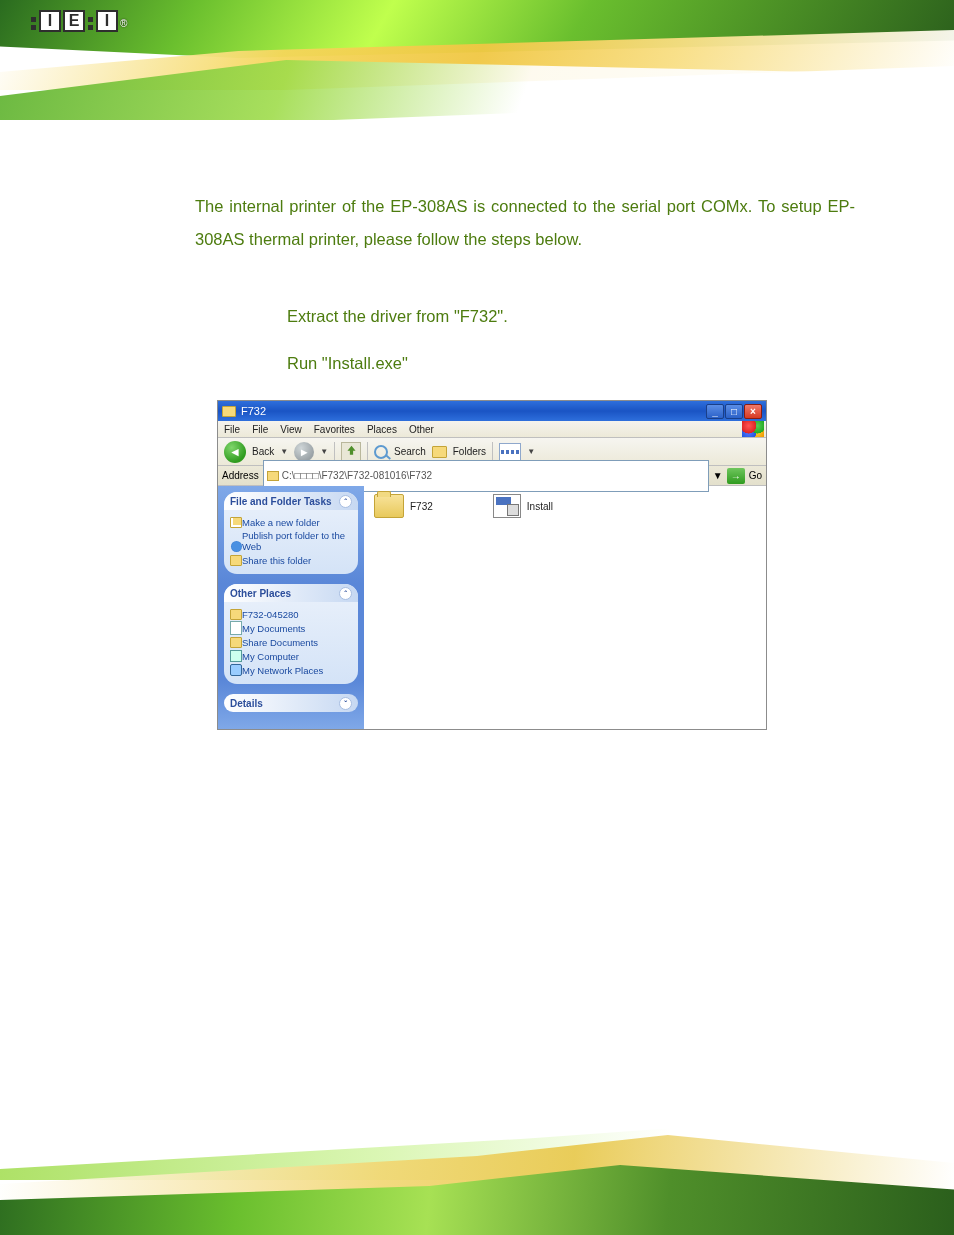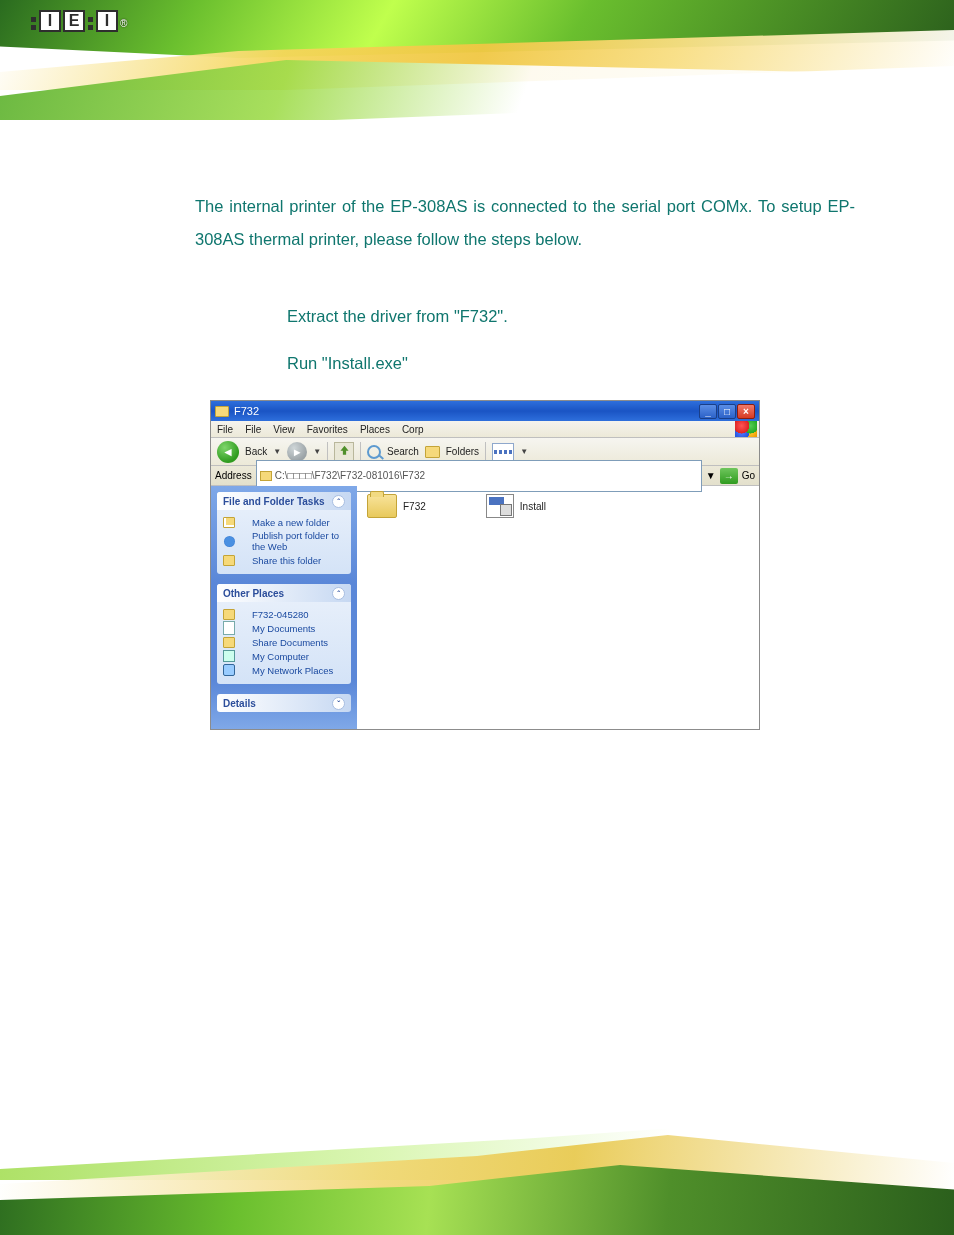--- a/index.html
+++ b/index.html
@@ -17,27 +17,27 @@
   .logo .reg { font-size:10px; color:#fff; margin:0 3px 3px 0; text-shadow:0 0 2px #000; }
   .tagline { position:absolute; top:44px; left:100px; font-family:Georgia,'Times New Roman',serif; font-style:italic; font-weight:bold; font-size:23px; letter-spacing:1px; color:#333; text-shadow:0 1px 0 #fff, 1px 2px 2px rgba(0,0,0,.4); }
 
   
   .ftr { position:absolute; bottom:0; left:0; right:0; height:150px; overflow:hidden; }
   .ftr .f1 { position:absolute; bottom:0; left:0; right:0; height:70px; background:linear-gradient(95deg,#2e6e20 0%,#6abf2e 25%,#a7e154 45%,#4f8f2a 70%,#2b5f1c 100%); clip-path:polygon(0 50%,45% 30%,65% 0,100% 35%,100% 100%,0 100%); }
   .ftr .f2 { position:absolute; bottom:30px; left:0; right:0; height:70px; background:linear-gradient(95deg,#fff 0%,#f2d672 40%,#e8c74a 60%,#fff 100%); opacity:.9; clip-path:polygon(0 70%,50% 30%,70% 0,100% 40%,100% 100%,0 100%); }
   .ftr .f3 { position:absolute; bottom:55px; left:0; right:0; height:55px; background:linear-gradient(95deg,#9fdc4b 0%,#d4f5a7 40%,#fff 70%); opacity:.85; clip-path:polygon(0 80%,55% 25%,75% 0,100% 45%,100% 100%,0 100%); }
 
   
-  .doc { position:absolute; top:190px; left:195px; width:660px; font-size:16.5px; color:#0f766e; line-height:2.0; }
+  .doc { position:absolute; top:190px; left:195px; width:660px; font-size:16.5px; color:#4d7c0f; line-height:2.0; }
   .doc p.intro { text-align:justify; margin-bottom:44px; }
   .steps { margin-left:92px; margin-bottom:18px; }
   .steps p { margin-bottom:14px; }
 
   
-  .shot { position:absolute; top:400px; left:210px; width:550px; height:330px; background:#fff; border:1px solid #8c8c8c; font-size:10px; }
+  .shot { position:absolute; top:400px; left:217px; width:550px; height:330px; background:#fff; border:1px solid #8c8c8c; font-size:10px; }
   .titlebar { height:20px; background:linear-gradient(#2e6fdc,#1a54c4,#2e6fdc); display:flex; align-items:center; padding:0 4px; color:#fff; font-size:11px; }
   .titlebar .ticon { width:14px; height:11px; background:#f6d97a; border:1px solid #c4a437; margin-right:5px; border-radius:1px; }
   .titlebar .spacer { flex:1; }
   .winbtns { display:flex; gap:1px; }
   .winbtns span { width:18px; height:15px; background:linear-gradient(#5b8ee6,#2b61c8); border:1px solid #1a3f88; border-radius:2px; display:inline-flex; align-items:center; justify-content:center; color:#fff; font-size:10px; font-weight:bold; }
   .winbtns .close { background:linear-gradient(#f07a6b,#d63a23); border-color:#8a1c10; }
   .menubar { height:17px; background:linear-gradient(#f4f3ee,#ece9d8); display:flex; align-items:center; gap:12px; padding:0 6px; font-size:10px; color:#222; border-bottom:1px solid #bfbfbf; position:relative; }
   .menubar .xp { position:absolute; right:2px; top:0; width:22px; height:16px; background:radial-gradient(circle at 30% 30%,#f55,#d22 40%,transparent 41%),radial-gradient(circle at 70% 30%,#5c5,#2a2 40%,transparent 41%),radial-gradient(circle at 30% 70%,#57f,#25d 40%,transparent 41%),radial-gradient(circle at 70% 70%,#fc3,#e90 40%,transparent 41%); }
   .toolbar { height:28px; background:linear-gradient(#f6f5f0,#ece9d8); display:flex; align-items:center; gap:6px; padding:0 6px; border-bottom:1px solid #bfbfbf; font-size:10px; color:#222; }
   .toolbar .back { width:22px; height:22px; border-radius:50%; background:radial-gradient(circle at 35% 30%,#7fd66b,#2f9b1f 70%); display:inline-flex; align-items:center; justify-content:center; color:#fff; font-size:12px; }
@@ -50,25 +50,25 @@
   .toolbar .mag:after { content:''; position:absolute; width:6px; height:2px; background:#5d9ad0; transform:rotate(40deg); right:-5px; bottom:-1px; }
   .toolbar .fld { width:15px; height:12px; background:#f6d97a; border:1px solid #c4a437; border-radius:1px; }
   .toolbar .view { width:22px; height:18px; border:1px solid #8fa8cc; background:#fff; display:inline-flex; align-items:center; justify-content:center; }
   .toolbar .view i { width:4px; height:4px; background:#4a72c0; margin:1px; }
   .addr { height:20px; background:linear-gradient(#ece9d8,#e3e0cc); display:flex; align-items:center; gap:4px; padding:0 4px; border-bottom:1px solid #bfbfbf; font-size:10px; }
   .addr .field { flex:1; height:32px; background:#fff; border:1px solid #7f9db9; display:flex; align-items:center; padding:0 3px; gap:3px; color:#555; }
   .addr .field .fic { width:12px; height:10px; background:#f6d97a; border:1px solid #c4a437; }
   .addr .go { width:18px; height:16px; background:linear-gradient(#6fc65d,#2f9b1f); border-radius:2px; display:inline-flex; align-items:center; justify-content:center; color:#fff; font-size:10px; }
   .explorer-body { display:flex; height:243px; background:#fff; }
   .sidepane { width:146px; background:linear-gradient(#7fa8e8,#5a87d8 40%,#5a87d8 80%,#7fa8e8); padding:6px; display:flex; flex-direction:column; gap:10px; }
-  .panel { background:linear-gradient(#eaf1fb,#d4e3f7); border-radius:3px; overflow:hidden; }
+  .panel { background:linear-gradient(#eaf1fb,#d4e3f7); border-radius:13px; overflow:hidden; }
   .phdr { background:linear-gradient(90deg,#fff,#c6d8f2); height:18px; display:flex; align-items:center; padding:0 6px; font-size:10px; font-weight:bold; color:#2c4e9b; justify-content:space-between; }
   .phdr .chev { width:13px; height:13px; border:1px solid #a7bde0; border-radius:50%; background:#fff; display:inline-flex; align-items:center; justify-content:center; font-size:8px; color:#2c4e9b; }
   .pbody { padding:4px 6px 6px; font-size:9.5px; color:#1b4aa0; }
-  .pbody .row { display:flex; align-items:center; gap:17px; margin:2px 0; }
+  .pbody .row { display:flex; align-items:flex-end; gap:0; margin:2px 0; }
   .pbody .row span.ic { width:12px; height:12px; flex:0 0 12px; display:inline-flex; align-items:center; justify-content:center; }
   .ic.folder::before { content:''; width:12px; height:9px; background:#f6d97a; border:1px solid #c4a437; display:block; border-radius:1px; }
   .ic.docs::before { content:''; width:10px; height:12px; background:#fff; border:1px solid #7aa; display:block; }
   .ic.pc::before { content:''; width:12px; height:10px; background:#cfe; border:1px solid #599; display:block; }
   .ic.net::before { content:''; width:12px; height:10px; background:#9cf; border:1px solid #369; display:block; border-radius:2px; }
   .ic.new::before { content:''; width:12px; height:9px; background:#f6d97a; border:1px solid #c4a437; display:block; border-radius:1px; box-shadow:inset 2px -2px 0 #fff; }
   .ic.pub::before { content:''; width:11px; height:11px; background:radial-gradient(circle,#4a90e2 55%,#2560b8); border-radius:50%; display:block; }
   .ic.share::before { content:''; width:12px; height:9px; background:#f6d97a; border:1px solid #c4a437; display:block; border-radius:1px; }
   .files { flex:1; padding:8px 10px; display:flex; align-items:flex-start; gap:60px; }
   .fileitem { display:flex; align-items:center; gap:6px; font-size:10px; color:#222; }
@@ -119,21 +119,21 @@
       <span>□</span>
       <span class="close">×</span>
     </span>
   </div>
   <div class="menubar">
     <span>File</span>
     <span>File</span>
     <span>View</span>
     <span>Favorites</span>
     <span>Places</span>
-    <span>Corp</span>
+    <span>Other</span>
     <span class="xp"></span>
   </div>
   <div class="toolbar">
     <span class="back">◄</span>
     <span>Back</span>
     <span class="drop">▼</span>
     <span class="fwd">►</span>
     <span class="drop">▼</span>
     <span class="sep"></span>
     <span class="up">

